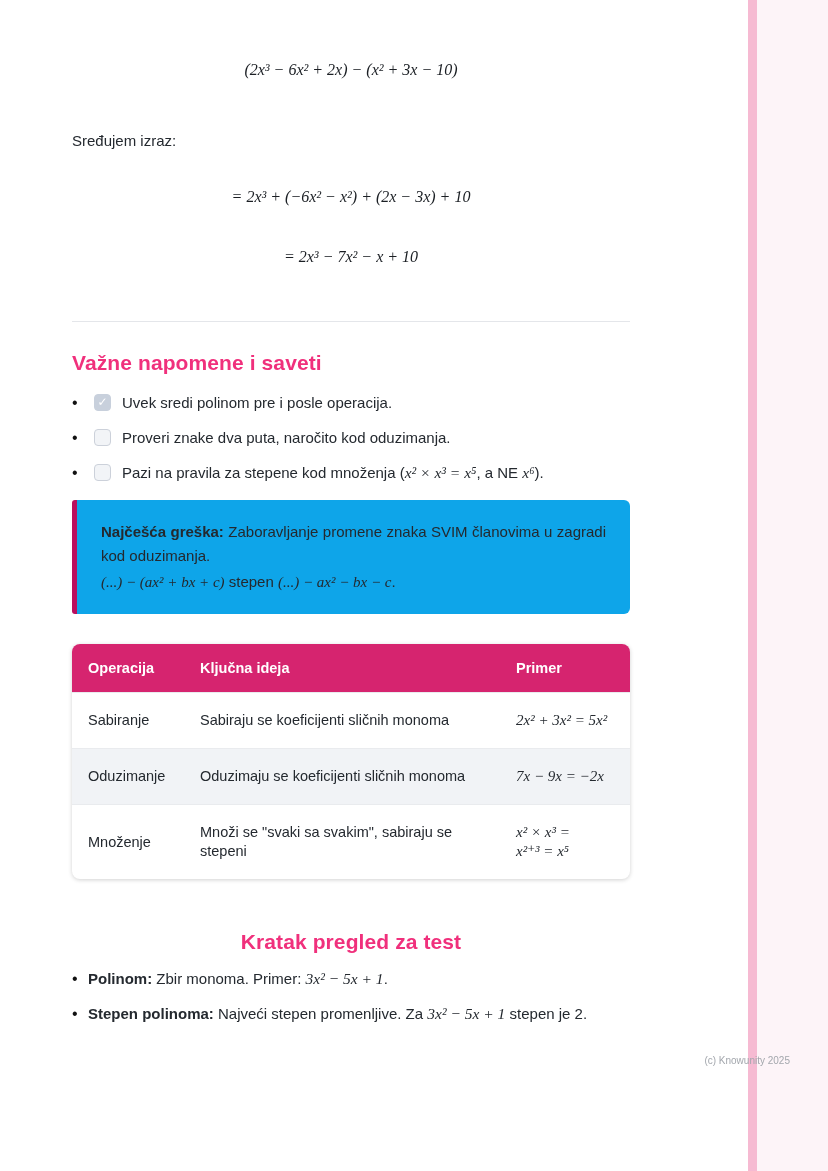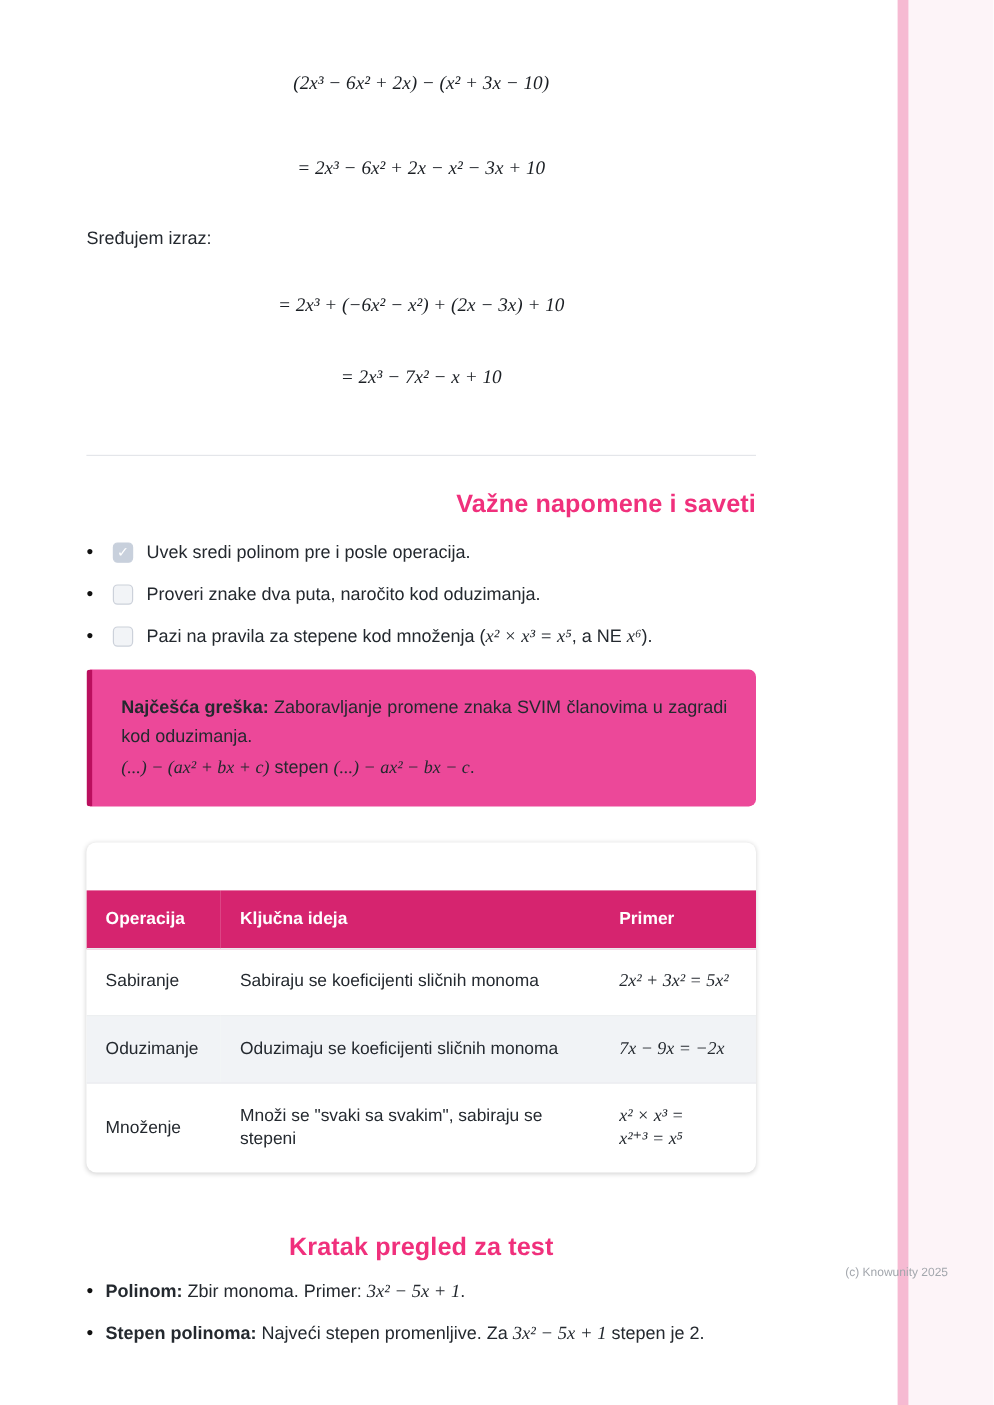--- a/index.html
+++ b/index.html
@@ -27,53 +27,53 @@
   .intro { font-size:15px; line-height:20px; margin-bottom:36px; }
   .m3 { margin-bottom:40px; }
   .m4 { margin-bottom:0; }
 
   .divider { border:none; height:1px; background:#e4e6ea; margin-top:54px; margin-bottom:28px; }
 
   .section-heading {
     color:#f0307c; font-size:21px; line-height:26px; font-weight:700;
     letter-spacing:.1px;
   }
-  .h-notes { margin-bottom:17px;text-align:right; }
+  .h-notes { margin-bottom:17px; }
   .h-review { margin-top:50px; margin-bottom:14px;text-align:center; }
 
   ul { list-style:none; }
   .check-item, .review-item { display:flex; align-items:flex-start; font-size:15px; line-height:20px; margin-bottom:15px; }
   .bullet { width:16px; flex:0 0 16px; font-size:16px; line-height:20px; color:#111; }
   .checkbox {
     flex:0 0 17px; width:17px; height:17px; margin:1px 11px 0 6px;
     border-radius:4px; border:1px solid #ccd1da; background:#f2f4f7;
     font-size:12px; line-height:15px; text-align:center; color:transparent;
   }
   .checkbox.checked { background:#c8d0dc; border-color:#c8d0dc; color:#ffffff; font-weight:700; }
   .item-text { flex:1; }
   .item-text .math, .review-text .math { font-size:15.5px; }
 
   .callout {
     margin-top:17px; width:558px;
-    background:#ec4899;
+    background:#0ea5e9;
     border-left:5px solid #ba0f5e;
     border-radius:3px 6px 6px 3px;
     padding:20px 24px;
     font-size:15px; line-height:24px;
   }
   .callout-text { text-align:justify; }
   .callout-text strong { font-weight:700; }
   .callout-math { margin-top:2px; }
 
   .table-wrap {
     margin-top:30px; width:558px;
     border-radius:8px; overflow:hidden;
     box-shadow:0 1px 4px rgba(0,0,0,.18);
   }
-  table { width:100%; border-collapse:collapse; font-size:14.5px;margin-top:40px; }
+  table { width:100%; border-collapse:collapse; font-size:14.5px; }
   thead th {
     background:#d6246f; color:#ffffff; font-weight:700; text-align:left;
     padding:15px 16px; line-height:18px;
   }
   .col-op { width:112px; }
   .col-ex { width:130px; }
   tbody td { padding:18px 16px; line-height:19px; border-top:1px solid #e9ebee; vertical-align:middle; }
   tbody tr.alt { background:#f1f3f6; }
   .math-cell { font-size:15px; }
 
@@ -85,21 +85,20 @@
 </head>
 <body>
 
 <div class="page">
   <div class="right-panel"></div>
   <div class="stripe"></div>
 
   <div class="content">
 
     <div class="math-display m1">(2x³ − 6x² + 2x) − (x² + 3x − 10)</div>
-    <div class="math-display m2">= 2x³ − 6x² + 2x − x² − 3x + 10</div>
     <p class="intro">Sređujem izraz:</p>
     <div class="math-display m3">= 2x³ + (−6x² − x²) + (2x − 3x) + 10</div>
     <div class="math-display m4">= 2x³ − 7x² − x + 10</div>
 
     <hr class="divider">
 
     <h2 class="section-heading h-notes">Važne napomene i saveti</h2>
 
     <ul class="checklist">
       <li class="check-item">

